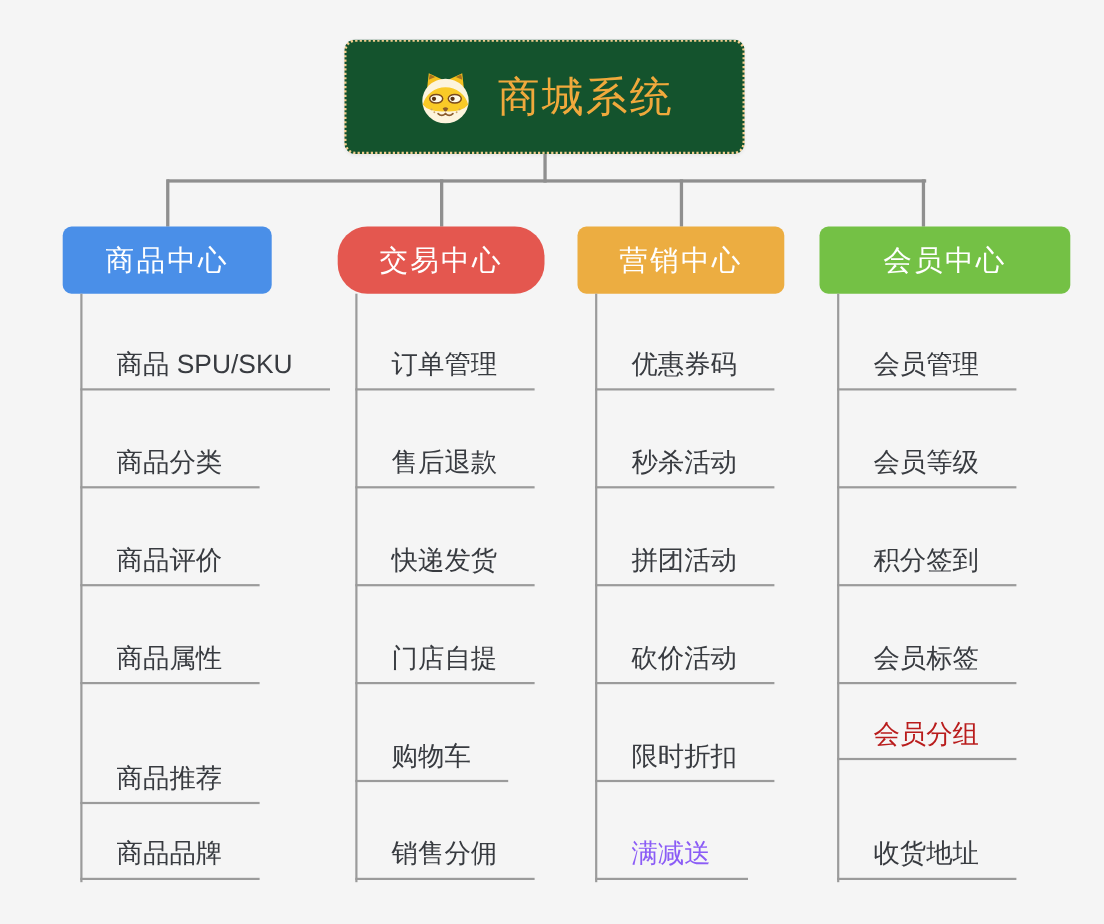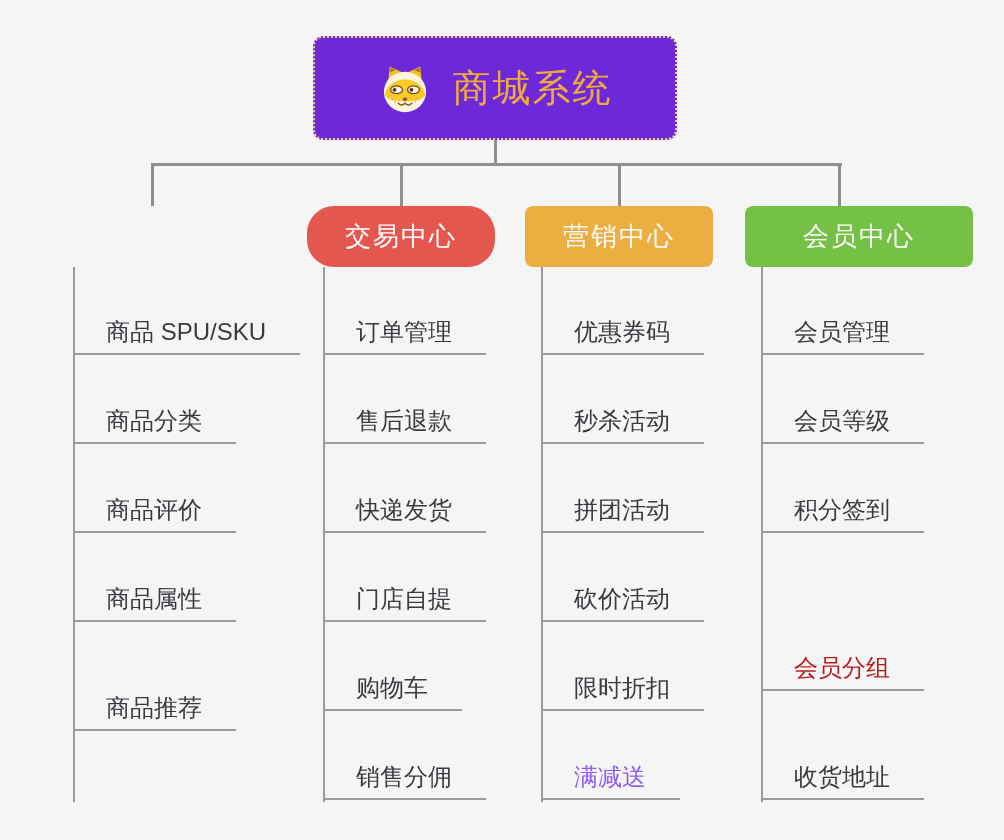--- a/index.html
+++ b/index.html
@@ -5,21 +5,21 @@
   html,body{margin:0;padding:0}
   body{
     width:1004px;height:840px;position:relative;overflow:hidden;
     background:#f5f5f5;
     font-family:"Liberation Sans","DejaVu Sans",sans-serif;
   }
   #stage{position:absolute;inset:0}
   .line{position:absolute;background:#8f8f8f}
   .root-node{
     position:absolute;left:313px;top:36px;width:364px;height:104px;
-    box-sizing:border-box;background:#6d28d9;
+    box-sizing:border-box;background:#14532d;
     border:2px dotted #f2cd8e;border-radius:10px;
     display:flex;align-items:center;justify-content:center;gap:21px;
     box-shadow:0 1px 3px rgba(0,0,0,.05);
   }
   .root-title{font-size:38px;color:#f0a93c;letter-spacing:2px;white-space:nowrap}
   .branch-box{
     position:absolute;top:206px;height:61px;border-radius:8px;
     display:flex;align-items:center;justify-content:center;
     color:#ffffff;font-size:26px;letter-spacing:2px;white-space:nowrap;
   }
@@ -57,26 +57,30 @@
       </svg>
     </span>
     <span class="root-title">商城系统</span>
   </div>
 <div class="line" style="left: 493.5px; top: 140px; width: 3px; height: 26px; background: rgb(143, 143, 143);"></div>
     <div class="line" style="left: 152px; top: 163px; width: 690px; height: 3px; background: rgb(143, 143, 143);"></div>
     <div class="line" style="left: 150.5px; top: 163px; width: 3px; height: 43px; background: rgb(143, 143, 143);"></div>
     <div class="line" style="left: 399.5px; top: 163px; width: 3px; height: 43px; background: rgb(143, 143, 143);"></div>
     <div class="line" style="left: 617.5px; top: 163px; width: 3px; height: 43px; background: rgb(143, 143, 143);"></div>
     <div class="line" style="left: 837.5px; top: 163px; width: 3px; height: 43px; background: rgb(143, 143, 143);"></div>
+    <div class="branch-box" style="left: 57px; width: 190px; background: rgb(74, 143, 232);">
+      <span>商品中心</span>
+    </div>
     <div class="line" style="left: 73px; top: 267px; width: 2px; height: 535px; background: rgb(155, 155, 155);"></div>
     <div class="leaf" style="left: 73px; top: 319px; border-color: rgb(155, 155, 155); color: rgb(56, 59, 64);">商品 SPU/SKU</div>
     <div class="leaf" style="left: 73px; top: 408px; border-color: rgb(155, 155, 155); color: rgb(56, 59, 64);">商品分类</div>
     <div class="leaf" style="left: 73px; top: 497px; border-color: rgb(155, 155, 155); color: rgb(56, 59, 64); text-align: center;">商品评价</div>
     <div class="leaf" style="left: 73px; top: 586px; border-color: rgb(155, 155, 155); color: rgb(56, 59, 64);">商品属性</div>
     <div class="leaf" style="left: 73px; top: 675px; border-color: rgb(155, 155, 155); color: rgb(56, 59, 64); margin-top: 20px;">商品推荐</div>
+    <div class="leaf" style="left: 73px; top: 764px; border-color: rgb(155, 155, 155); color: rgb(56, 59, 64);">商品品牌</div>
     <div class="branch-box" style="left: 307px; width: 188px; background: rgb(228, 87, 79); border-radius: 27px;">
       <span>交易中心</span>
     </div>
     <div class="line" style="left: 323px; top: 267px; width: 2px; height: 535px; background: rgb(155, 155, 155);"></div>
     <div class="leaf" style="left: 323px; top: 319px; border-color: rgb(155, 155, 155); color: rgb(56, 59, 64);">订单管理</div>
     <div class="leaf" style="left: 323px; top: 408px; border-color: rgb(155, 155, 155); color: rgb(56, 59, 64);">售后退款</div>
     <div class="leaf" style="left: 323px; top: 497px; border-color: rgb(155, 155, 155); color: rgb(56, 59, 64);">快递发货</div>
     <div class="leaf" style="left: 323px; top: 586px; border-color: rgb(155, 155, 155); color: rgb(56, 59, 64);">门店自提</div>
     <div class="leaf" style="left: 323px; top: 675px; border-color: rgb(155, 155, 155); color: rgb(56, 59, 64);">购物车</div>
     <div class="leaf" style="left: 323px; top: 764px; border-color: rgb(155, 155, 155); color: rgb(56, 59, 64);">销售分佣</div>
@@ -90,15 +94,16 @@
     <div class="leaf" style="left: 541px; top: 586px; border-color: rgb(155, 155, 155); color: rgb(56, 59, 64);">砍价活动</div>
     <div class="leaf" style="left: 541px; top: 675px; border-color: rgb(155, 155, 155); color: rgb(56, 59, 64);">限时折扣</div>
     <div class="leaf" style="left: 541px; top: 764px; border-color: rgb(155, 155, 155); color: #8b5cf6;">满减送</div>
     <div class="branch-box" style="left: 745px; width: 228px; background: rgb(116, 193, 69);">
       <span>会员中心</span>
     </div>
     <div class="line" style="left: 761px; top: 267px; width: 2px; height: 535px; background: rgb(155, 155, 155);"></div>
     <div class="leaf" style="left: 761px; top: 319px; border-color: rgb(155, 155, 155); color: rgb(56, 59, 64);">会员管理</div>
     <div class="leaf" style="left: 761px; top: 408px; border-color: rgb(155, 155, 155); color: rgb(56, 59, 64);">会员等级</div>
     <div class="leaf" style="left: 761px; top: 497px; border-color: rgb(155, 155, 155); color: rgb(56, 59, 64);">积分签到</div>
+    <div class="leaf" style="left: 761px; top: 586px; border-color: rgb(155, 155, 155); color: rgb(56, 59, 64);">会员标签</div>
     <div class="leaf" style="left: 761px; top: 655px; border-color: rgb(155, 155, 155); color: #b91c1c;">会员分组</div>
     <div class="leaf" style="left: 761px; top: 764px; border-color: rgb(155, 155, 155); color: rgb(56, 59, 64);">收货地址</div>
   </div>
 
 </body></html>

